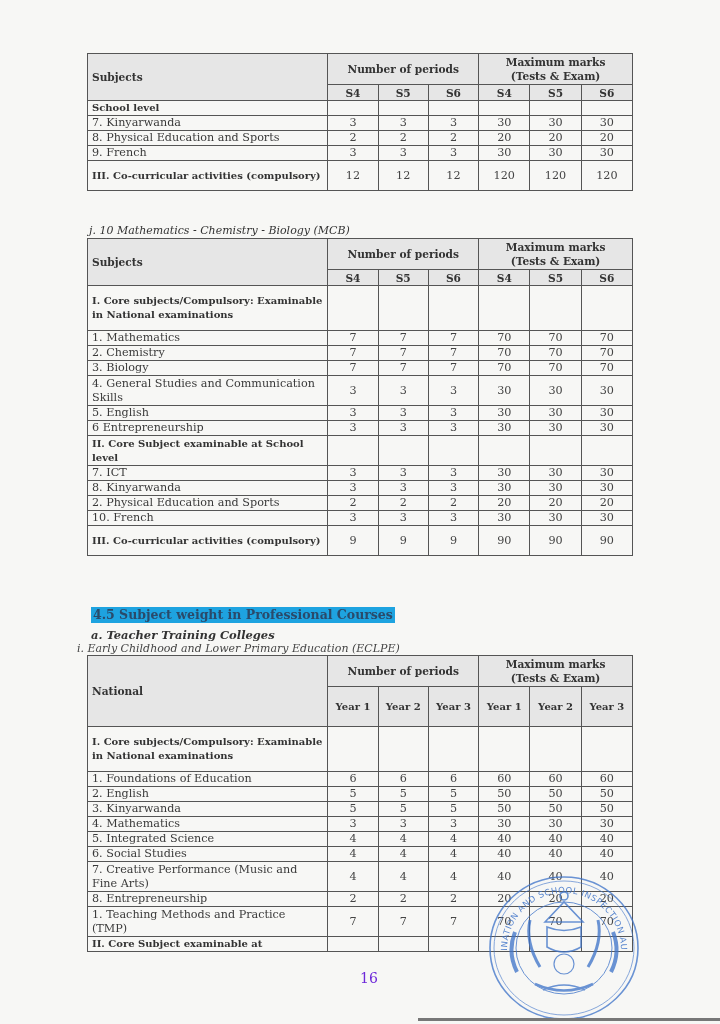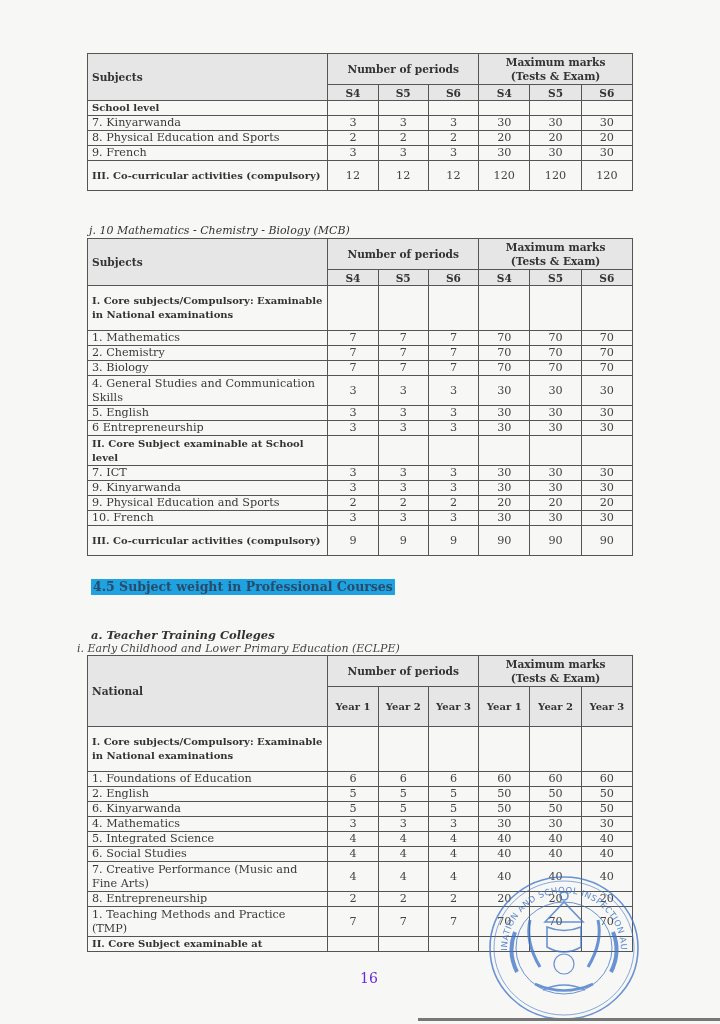--- a/index.html
+++ b/index.html
@@ -33,21 +33,21 @@
   .h-row2 th { height: 15px; }
   .r1 td { height: 14px; }
   .r2 td { height: 29px; }
   .r3 td { height: 44px; }
   .t3 thead th.yr { font-size: 10px; padding: 12px 2px; }
   .caption {
     position: absolute; left: 89px; font-style: italic; font-size: 11px; color: #333; text-align: center;
   }
   .cap-mcb { top: 224px; }
   .section-heading {
-    position: absolute; left: 91px; top: 579px; background: #1ea3e0; color: #2a4a6a;
+    position: absolute; left: 91px; top: 607px; background: #1ea3e0; color: #2a4a6a;
     font-weight: bold; font-size: 12.5px; padding: 0 2px; line-height: 16px;
     font-family: "DejaVu Serif", serif;
   }
   .sub-a {
     position: absolute; left: 91px; top: 628px; font-weight: bold; font-style: italic; font-size: 11.5px; color: #333;
   }
   .sub-i { position: absolute; left: 77px; top: 642px; font-style: italic; font-size: 11px; color: #444; }
   .page-number { position: absolute; left: 360px; top: 970px; font-size: 14px; color: #6d28d9; }
   .seal { position: absolute; left: 485px; top: 872px; width: 158px; height: 150px; opacity: 0.85; }
 </style>
@@ -231,30 +231,30 @@
       <tr class="r1">
         <td class="lbl">7. ICT</td>
         <td class="num">3</td>
         <td class="num">3</td>
         <td class="num">3</td>
         <td class="num">30</td>
         <td class="num">30</td>
         <td class="num">30</td>
       </tr>
       <tr class="r1">
-        <td class="lbl">9. Kinyarwanda</td>
-        <td class="num">3</td>
-        <td class="num">3</td>
-        <td class="num">3</td>
-        <td class="num">30</td>
-        <td class="num">30</td>
-        <td class="num">30</td>
-      </tr>
-      <tr class="r1">
-        <td class="lbl">9. Physical Education and Sports</td>
+        <td class="lbl">8. Kinyarwanda</td>
+        <td class="num">3</td>
+        <td class="num">3</td>
+        <td class="num">3</td>
+        <td class="num">30</td>
+        <td class="num">30</td>
+        <td class="num">30</td>
+      </tr>
+      <tr class="r1">
+        <td class="lbl">2. Physical Education and Sports</td>
         <td class="num">2</td>
         <td class="num">2</td>
         <td class="num">2</td>
         <td class="num">20</td>
         <td class="num">20</td>
         <td class="num">20</td>
       </tr>
       <tr class="r1">
         <td class="lbl">10. French</td>
         <td class="num">3</td>
@@ -327,21 +327,21 @@
       <tr class="r1">
         <td class="lbl">2. English</td>
         <td class="num">5</td>
         <td class="num">5</td>
         <td class="num">5</td>
         <td class="num">50</td>
         <td class="num">50</td>
         <td class="num">50</td>
       </tr>
       <tr class="r1">
-        <td class="lbl">6. Kinyarwanda</td>
+        <td class="lbl">3. Kinyarwanda</td>
         <td class="num">5</td>
         <td class="num">5</td>
         <td class="num">5</td>
         <td class="num">50</td>
         <td class="num">50</td>
         <td class="num">50</td>
       </tr>
       <tr class="r1">
         <td class="lbl">4. Mathematics</td>
         <td class="num">3</td>

